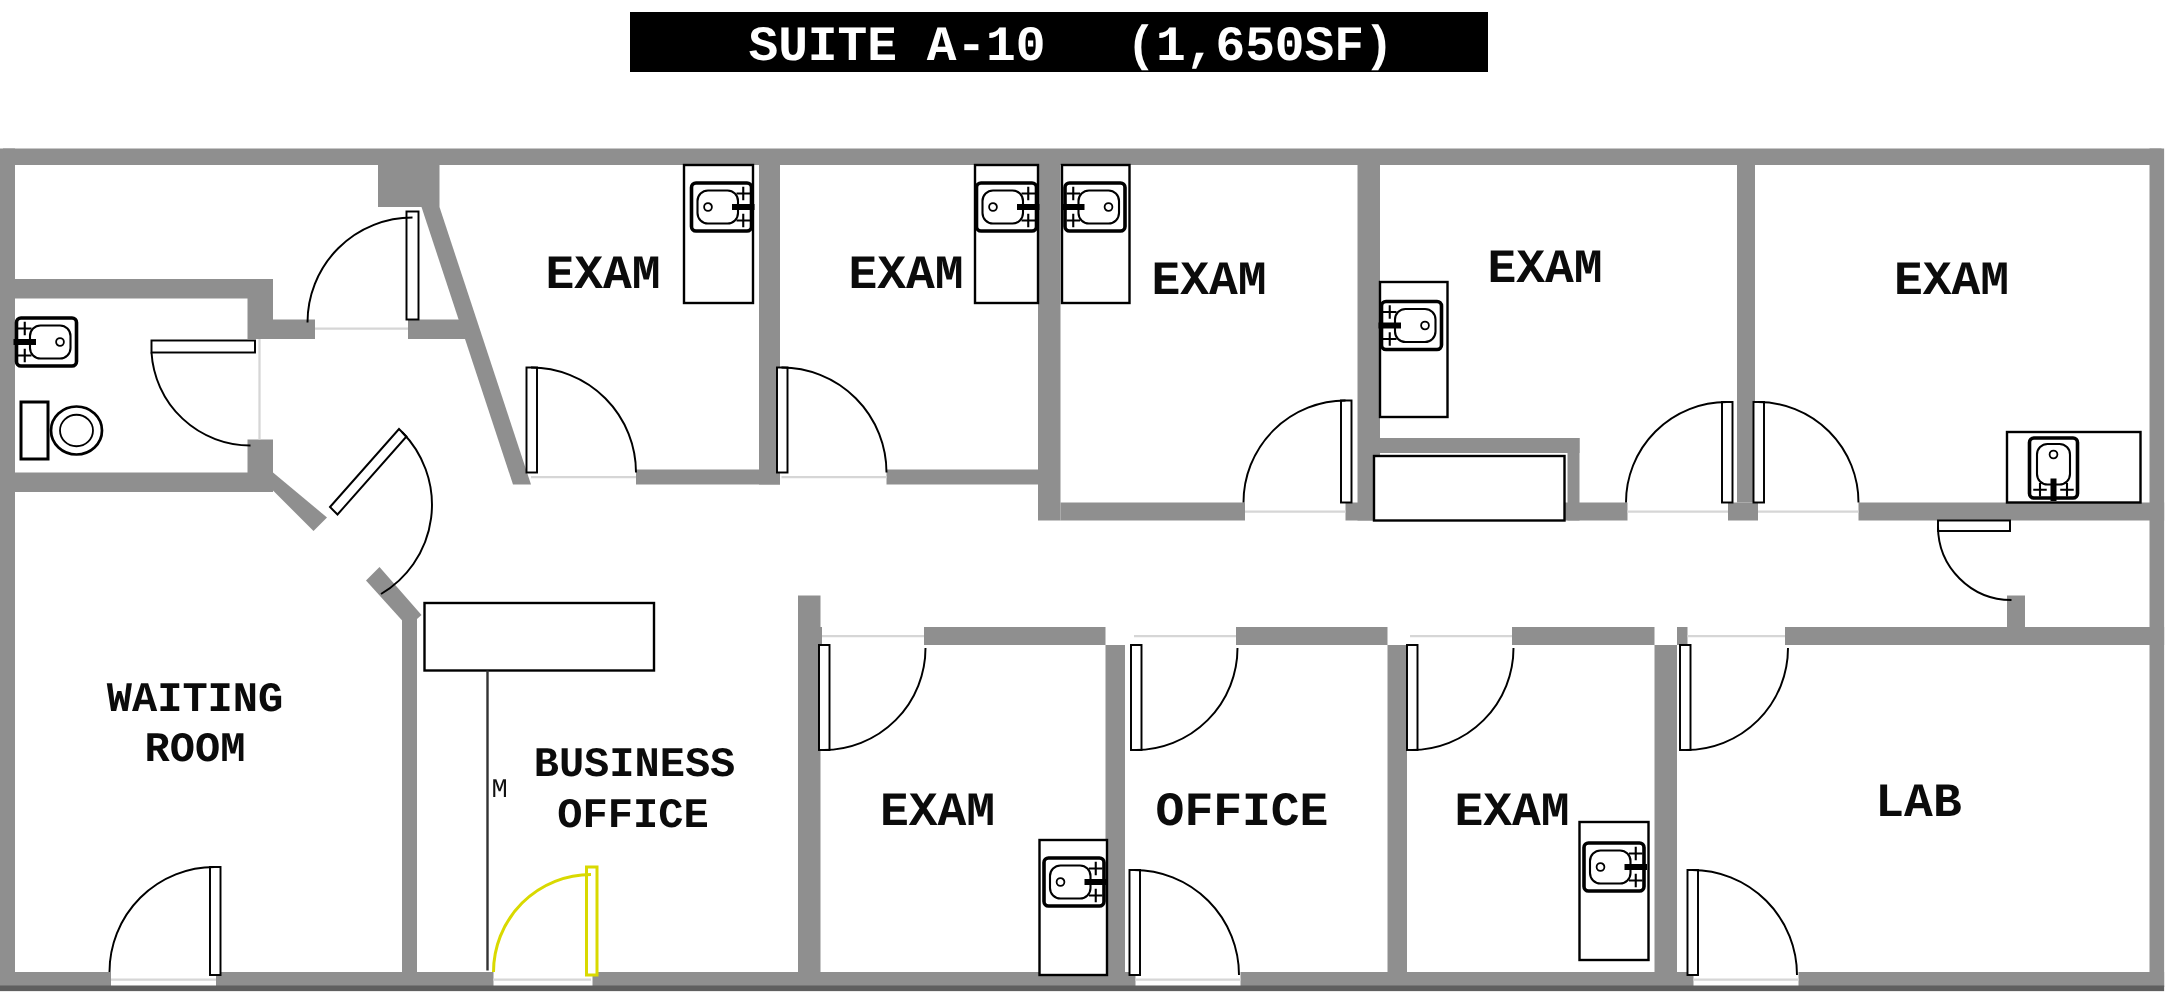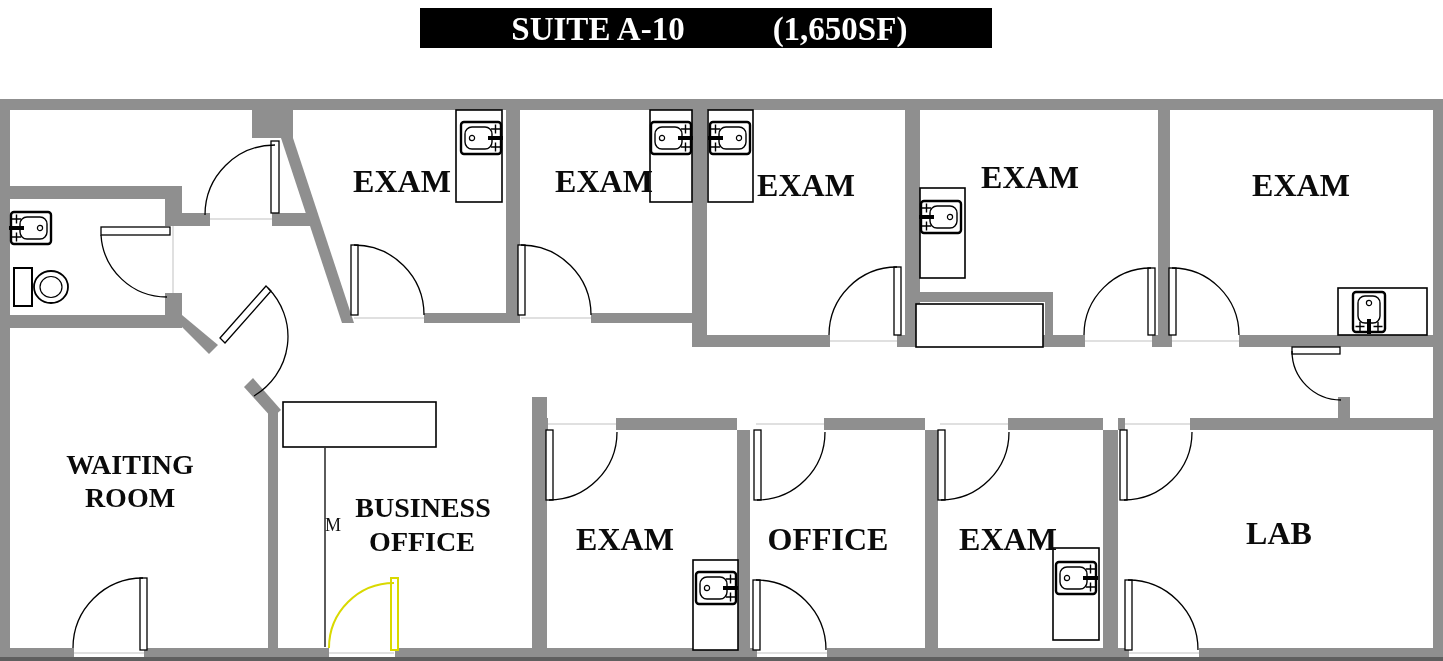--- a/index.html
+++ b/index.html
@@ -1,17 +1,17 @@
 <!DOCTYPE html>
 <html><head>
 <meta charset="utf-8">
 <style>
   html,body{margin:0;padding:0;background:#ffffff;}
   .page{position:relative;width:1443px;height:661px;background:#fff;
-        font-family:Liberation Serif, serif;}
+        font-family:Liberation Mono, monospace;}
   svg{display:block;}
   .wall{fill:#8F8F8F;stroke:none;}
   .darkline{fill:#5f5f5f;}
   .counter{fill:#ffffff;stroke:#000000;stroke-width:1.6;}
   .leaf{fill:#ffffff;stroke:#000000;stroke-width:1.3;}
   .arc{fill:none;stroke:#000000;stroke-width:1.3;}
   .leaf-y{fill:#ffffff;stroke:#D9D900;stroke-width:2;}
   .arc-y{fill:none;stroke:#D9D900;stroke-width:2;}
   .fx{fill:#ffffff;stroke:#000000;}
   .thr{stroke:#d6d6d6;stroke-width:1.5;}

